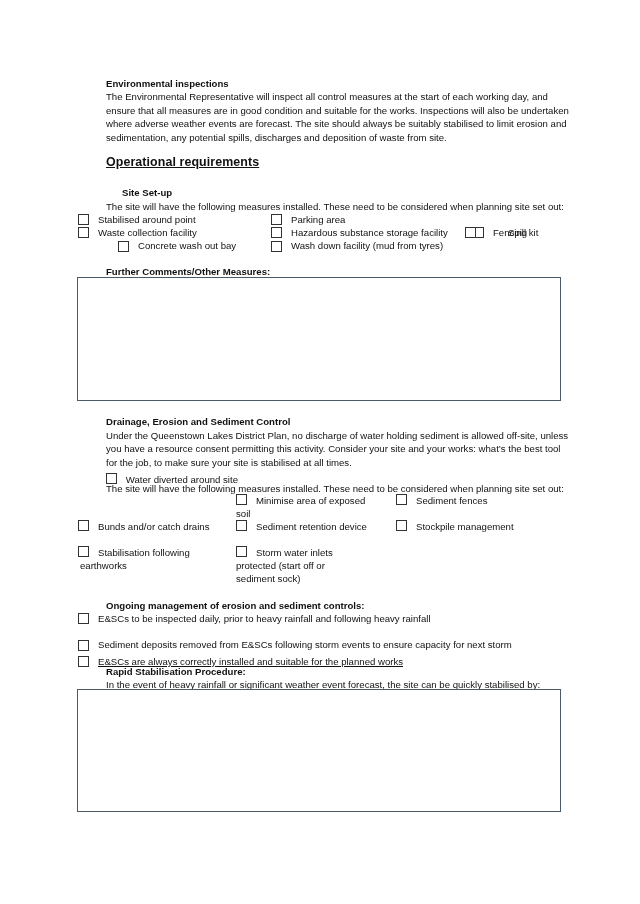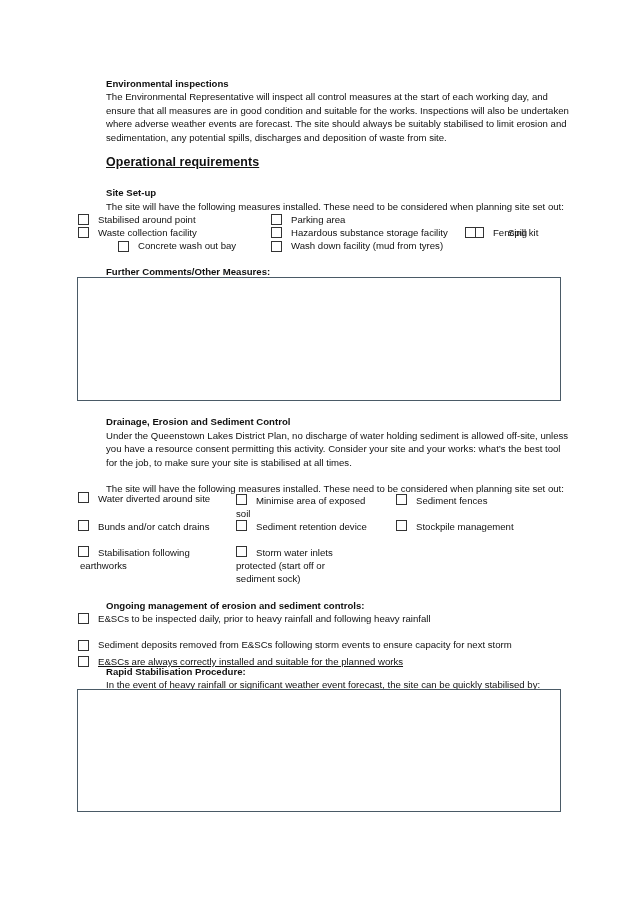--- a/index.html
+++ b/index.html
@@ -29,21 +29,21 @@
 <body>
 
 <div class="abs para bold" style="top:77px;">Environmental inspections</div>
 <div class="abs para" style="top:90px;">The Environmental Representative will inspect all control measures at the start of each working day, and</div>
 <div class="abs para" style="top:103.5px;">ensure that all measures are in good condition and suitable for the works. Inspections will also be undertaken</div>
 <div class="abs para" style="top:117px;">where adverse weather events are forecast. The site should always be suitably stabilised to limit erosion and</div>
 <div class="abs para" style="top:130.5px;">sedimentation, any potential spills, discharges and deposition of waste from site.</div>
 
 <div class="abs h2" style="left:78px; top:156px;">Operational requirements</div>
 
-<div class="abs para bold" style="top:186px;">Site Set-up</div>
+<div class="abs para bold" style="top:186px;margin-left:16px;">Site Set-up</div>
 <div class="abs para" style="top:200px; width:490px;">The site will have the following measures installed. These need to be considered when planning site set out:</div>
 
 <div class="cb-row" style="left:78px; top:213px;">
   <span class="cb"></span>
   <span class="cb-label">Stabilised around point</span>
 </div>
 <div class="cb-row" style="left:78px; top:226px;">
   <span class="cb"></span>
   <span class="cb-label">Waste collection facility</span>
 </div>
@@ -76,21 +76,21 @@
 
 <div class="abs para bold" style="top:265px;">Further Comments/Other Measures:</div>
 <div class="textbox" style="top:277px; height:124px;"></div>
 
 <div class="abs para bold" style="top:415px;">Drainage, Erosion and Sediment Control</div>
 <div class="abs para" style="top:428.5px; width:490px;">Under the Queenstown Lakes District Plan, no discharge of water holding sediment is allowed off-site, unless</div>
 <div class="abs para" style="top:442px; width:490px;">you have a resource consent permitting this activity. Consider your site and your works:  what’s the best tool</div>
 <div class="abs para" style="top:455.5px;">for the job, to make sure your site is stabilised at all times.</div>
 <div class="abs para" style="top:481.5px; width:490px;">The site will have the following measures installed. These need to be considered when planning site set out:</div>
 
-<div class="wrap-item" style="left:78px; top:492px; width:160px;">
+<div class="wrap-item" style="left:78px; top:473px; width:160px;text-align:right;">
   <span class="cb"></span><span>Water diverted around site</span>
 </div>
 <div class="wrap-item" style="left:236px; top:493.5px;">
   <span class="cb"></span><span>Minimise area of exposed</span><br>
   <span>soil</span>
 </div>
 <div class="wrap-item" style="left:396px; top:493.5px;">
   <span class="cb"></span><span>Sediment fences</span>
 </div>
 

